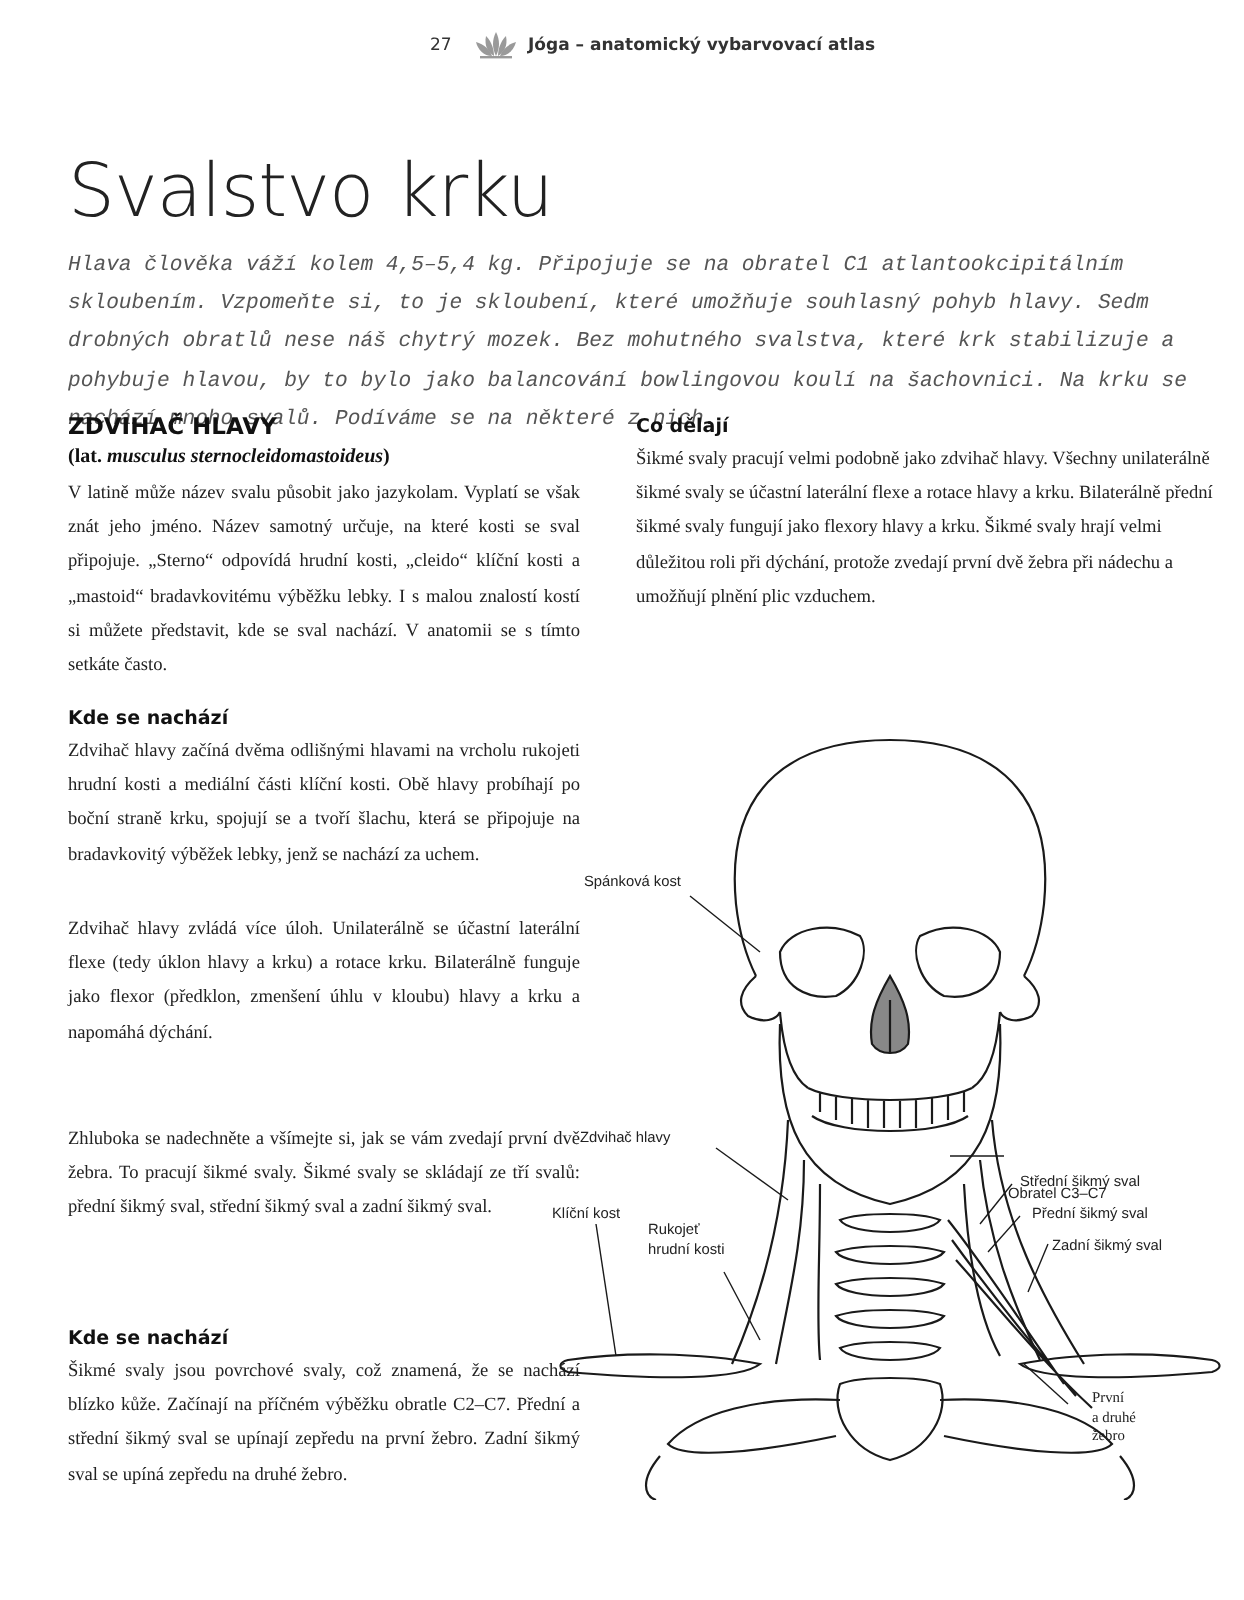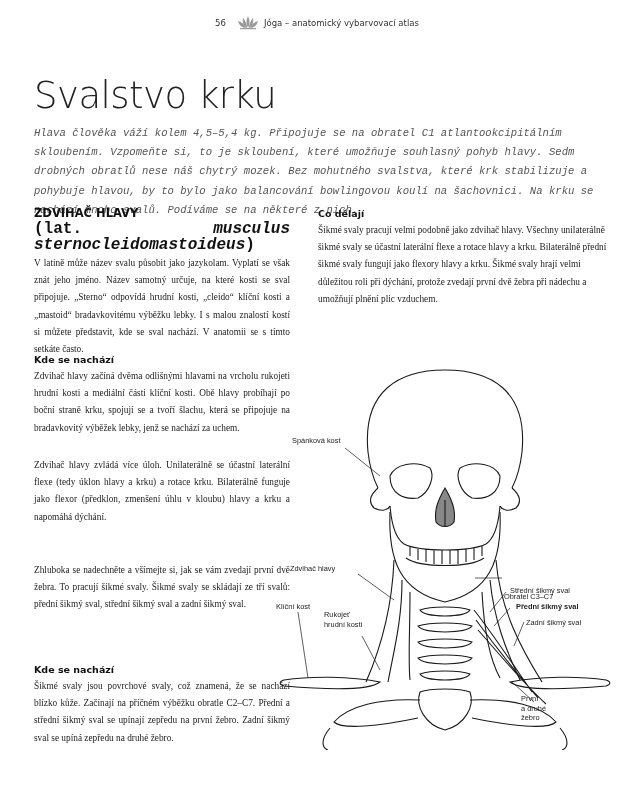--- a/index.html
+++ b/index.html
@@ -1,41 +1,41 @@
 <!DOCTYPE html>
 <html><head>
 <meta charset="utf-8">
 <style>
   html, body { margin: 0; padding: 0; background: #ffffff; }
   body { width: 622px; height: 800px; position: relative; overflow: hidden; font-family: "DejaVu Sans", sans-serif; color: #1f1f1f; }
   .header { position: absolute; top: 14px; left: 0; width: 622px; height: 20px; }
   .page-num { position: absolute; left: 215px; top: 4px; font-size: 8.5px; color: #333; }
   .lotus { position: absolute; left: 235px; top: 0px; width: 26px; height: 16px; }
-  .running-title { position: absolute; left: 264px; top: 4px; font-size: 8.5px; color: #333; }
+  .running-title { position: absolute; left: 264px; top: 4px; font-size: 8.5px; color: #333; font-weight: bold; }
 
   .title { position: absolute; left: 34px; top: 74px; font-size: 37px; font-weight: 300; letter-spacing: -0.5px; color: #222; font-family: "DejaVu Sans", sans-serif; }
   .intro { position: absolute; left: 34px; top: 124px; width: 570px; font-size: 10.6px; line-height: 19.2px; font-style: italic; color: #555; font-family: Liberation Mono, monospace; }
 
   .col { position: absolute; font-family: "Liberation Sans", sans-serif; font-size: 9.3px; line-height: 17.2px; color: #222; }
   .col-left { left: 34px; width: 256px; text-align: justify; }
   .col-right { left: 318px; width: 290px; }
   .h2 { font-family: "DejaVu Sans", sans-serif; font-weight: bold; font-size: 11.5px; line-height: 15px; color: #111; }
-  .h2-sub { font-family: Liberation Mono, monospace; font-weight: bold; font-size: 16px; line-height: 16px; color: #111; margin-bottom: 2px; }
+  .h2-sub { font-family: Liberation Serif, serif; font-weight: bold; font-size: 10px; line-height: 16px; color: #111; margin-bottom: 2px; }
   .h2-sub i { font-style: italic; }
   .h3 { font-family: "DejaVu Sans", sans-serif; font-weight: bold; font-size: 9.5px; line-height: 16px; color: #111; }
   .para { margin: 0; font-family: Liberation Serif, serif; }
 
   .illus { position: absolute; left: 270px; top: 330px; width: 352px; height: 420px; }
   .lbl { position: absolute; font-family: "Liberation Sans", sans-serif; font-size: 7.4px; color: #222; line-height: 9.5px; white-space: nowrap; }
 </style>
 </head>
 <body>
 
 <div class="header">
-  <span class="page-num">56</span>
+  <span class="page-num">27</span>
   <svg class="lotus" viewBox="0 0 26 16">
     <g fill="#9a9a9a">
       <path d="M13 2 C15 6 15 10 13 14 C11 10 11 6 13 2Z"></path>
       <path d="M8 4 C11 7 12 11 12 14 C9 12 7 9 8 4Z"></path>
       <path d="M18 4 C15 7 14 11 14 14 C17 12 19 9 18 4Z"></path>
       <path d="M3 7 C7 8 10 11 11 14 C7 14 4 11 3 7Z"></path>
       <path d="M23 7 C19 8 16 11 15 14 C19 14 22 11 23 7Z"></path>
       <rect x="5" y="14" width="16" height="1.2"></rect>
     </g>
   </svg>
@@ -127,25 +127,25 @@
     <line x1="254" y1="292" x2="244" y2="316" stroke-width="0.7"></line>
     <line x1="28" y1="282" x2="38" y2="348" stroke-width="0.7"></line>
     <line x1="92" y1="306" x2="110" y2="340" stroke-width="0.7"></line>
     <line x1="264" y1="372" x2="242" y2="352" stroke-width="0.7"></line>
   </svg>
 
   <div class="lbl" style="left:22px; top:106px;">Spánková kost</div>
   <div class="lbl" style="left:20px; top:234px;">Zdvihač hlavy</div>
   <div class="lbl" style="left:234px; top:262px;text-align:center;">Obratel C3–C7</div>
   <div class="lbl" style="left:240px; top:256px;text-align:right;">Střední šikmý sval</div>
-  <div class="lbl" style="left:246px; top:272px;font-weight:bold;">Přední šikmý sval</div>
+  <div class="lbl" style="left:246px; top:272px;">Přední šikmý sval</div>
   <div class="lbl" style="left:256px; top:288px;">Zadní šikmý sval</div>
   <div class="lbl" style="left:6px; top:272px;">Klíční kost</div>
   <div class="lbl" style="left:54px; top:280px;">
     <div>Rukojeť</div>
     <div>hrudní kosti</div>
   </div>
-  <div class="lbl" style="left:251px; top:364px;">
+  <div class="lbl" style="left:276px; top:364px;font-family:Liberation Serif, serif;">
     <div>První</div>
     <div>a druhé</div>
     <div>žebro</div>
   </div>
 </div>
 
 </body></html>

